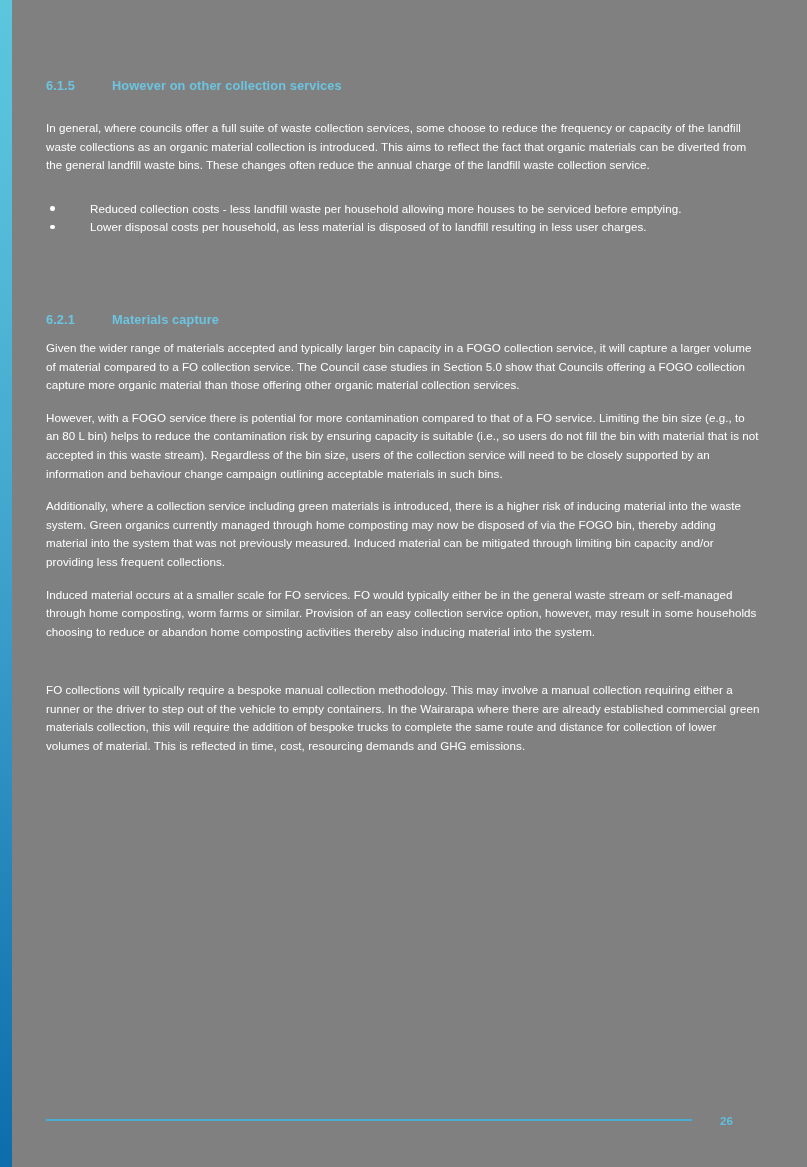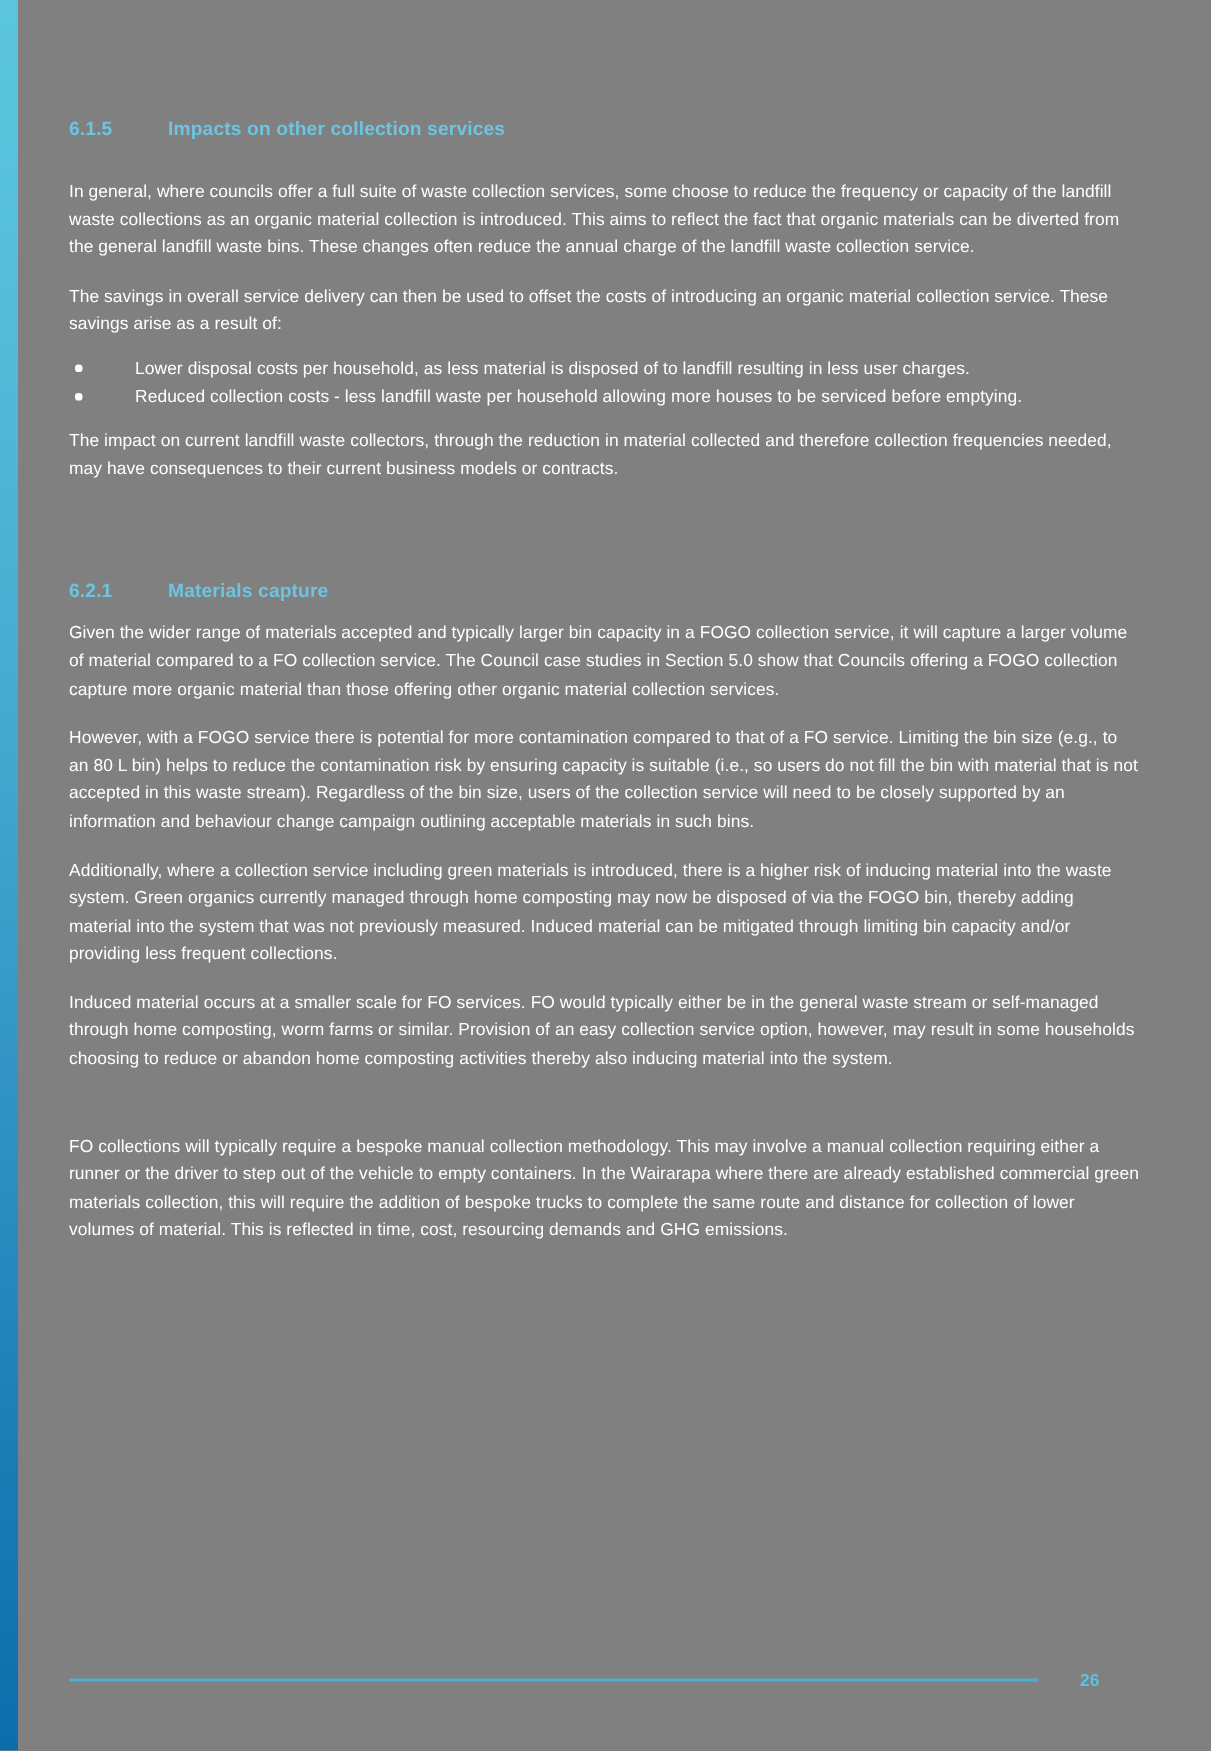--- a/index.html
+++ b/index.html
@@ -144,43 +144,41 @@
 <body>
 
 <div id="edge-stripe"></div>
 
 <div id="page">
 
   <div class="content">
 
     <div class="h3">
       <span class="num">6.1.5</span>
-      <span>Impacts on other collection services</span>
+      <span>However on other collection services</span>
     </div>
     <div class="sp-h3-after"></div>
 
     <div class="sp-para"></div>
     <p class="body">In general, where councils offer a full suite of waste collection services, some choose to reduce the frequency or capacity of the landfill waste collections as an organic material collection is introduced. This aims to reflect the fact that organic materials can be diverted from the general landfill waste bins. These changes often reduce the annual charge of the landfill waste collection service.</p>
     <div class="sp-para"></div>
-    <p class="body">The savings in overall service delivery can then be used to offset the costs of introducing an organic material collection service. These savings arise as a result of:</p>
     <div class="sp-list"></div>
 
     <ul class="bullets">
+      <li>
+        <span class="dot"></span>
+        <span>Reduced collection costs - less landfill waste per household allowing more houses to be serviced before emptying.</span>
+      </li>
       <li>
         <span class="dot"></span>
         <span>Lower disposal costs per household, as less material is disposed of to landfill resulting in less user charges.</span>
       </li>
-      <li>
-        <span class="dot"></span>
-        <span>Reduced collection costs - less landfill waste per household allowing more houses to be serviced before emptying.</span>
-      </li>
     </ul>
     <div class="sp-list"></div>
 
-    <p class="body">The impact on current landfill waste collectors, through the reduction in material collected and therefore collection frequencies needed, may have consequences to their current business models or contracts.</p>
     <div class="sp-para"></div>
 
     <div class="sp-sec"></div>
 
     <div class="sp-h2-after"></div>
 
     <div class="h3">
       <span class="num">6.2.1</span>
       <span>Materials capture</span>
     </div>

